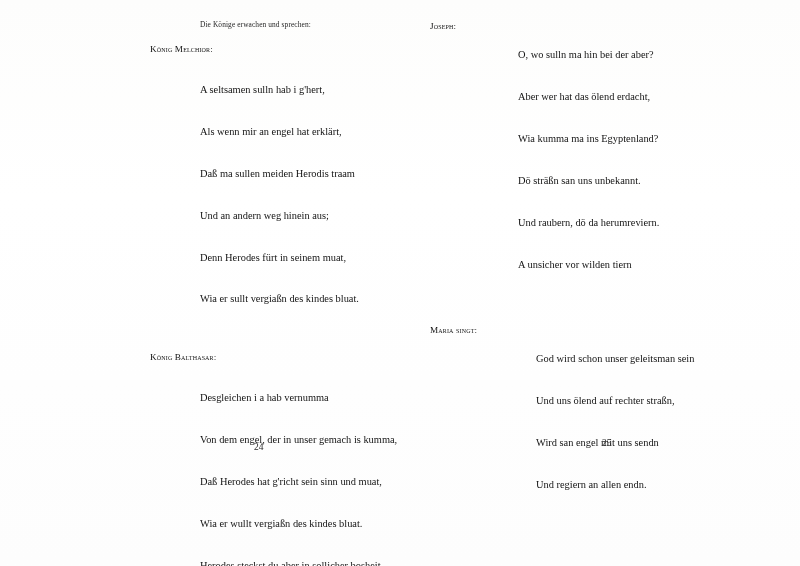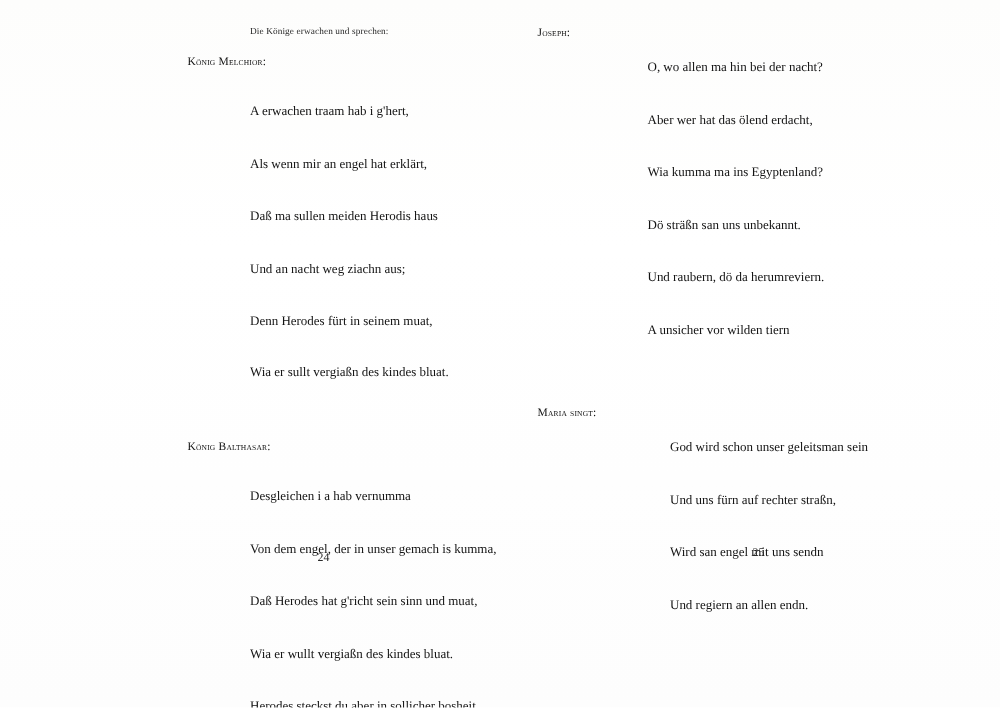--- a/index.html
+++ b/index.html
@@ -98,24 +98,24 @@
 
     <div class="col col-left">
 
       <p class="stage stage-indent">Die Könige erwachen und sprechen:</p>
 
       <div class="gap-m"></div>
 
       <div class="speech sp-block">
         <span class="speaker sc">König Melchior:</span>
         <div class="lines">
-          <div>A erwachen traam hab i g'hert,</div>
+          <div>A seltsamen sulln hab i g'hert,</div>
           <div>Als wenn mir an engel hat erklärt,</div>
-          <div>Daß ma sullen meiden Herodis haus</div>
-          <div>Und an nacht weg ziachn aus;</div>
+          <div>Daß ma sullen meiden Herodis traam</div>
+          <div>Und an andern weg hinein aus;</div>
           <div>Denn Herodes fürt in seinem muat,</div>
           <div>Wia er sullt vergiaßn des kindes bluat.</div>
         </div>
       </div>
 
       <div class="gap-l"></div>
 
       <div class="speech sp-block">
         <span class="speaker sc">König Balthasar:</span>
         <div class="lines">
@@ -128,36 +128,36 @@
         </div>
       </div>
 
     </div>
 
     <div class="col col-right">
 
       <div class="speech sp-hang">
         <span class="speaker sc">Joseph:</span>
         <div class="lines">
-          <div>O, wo allen ma hin bei der nacht?</div>
+          <div>O, wo sulln ma hin bei der aber?</div>
           <div>Aber wer hat das ölend erdacht,</div>
           <div>Wia kumma ma ins Egyptenland?</div>
           <div>Dö sträßn san uns unbekannt.</div>
           <div>Und raubern, dö da herumreviern.</div>
           <div>A unsicher vor wilden tiern</div>
         </div>
       </div>
 
       <div class="gap-xl"></div>
 
       <div class="speech sp-hang-wide">
         <span class="speaker sc">Maria singt:</span>
         <div class="lines">
           <div>God wird schon unser geleitsman sein</div>
-          <div>Und uns fürn auf rechter straßn,</div>
+          <div>Und uns ölend auf rechter straßn,</div>
           <div>Wird san engel mit uns sendn</div>
           <div>Und regiern an allen endn.</div>
           
           
         </div>
       </div>
 
     </div>
   </div>
 

